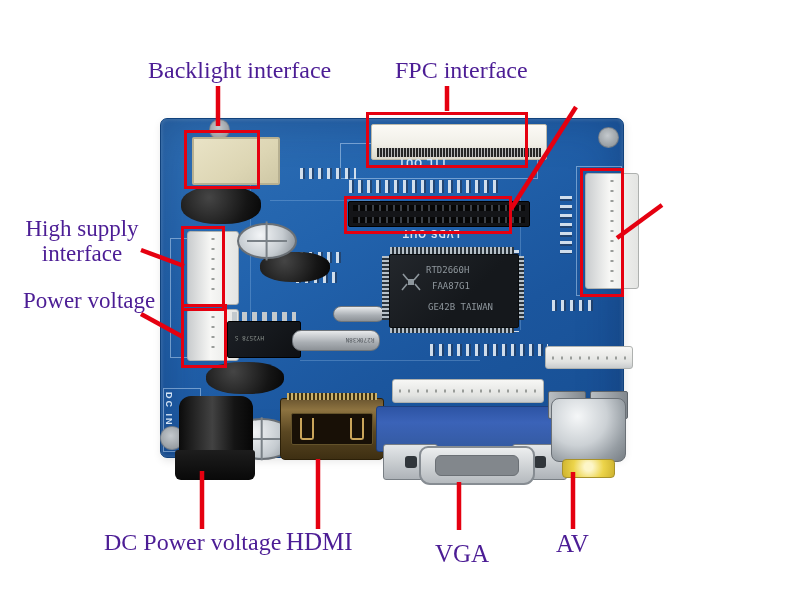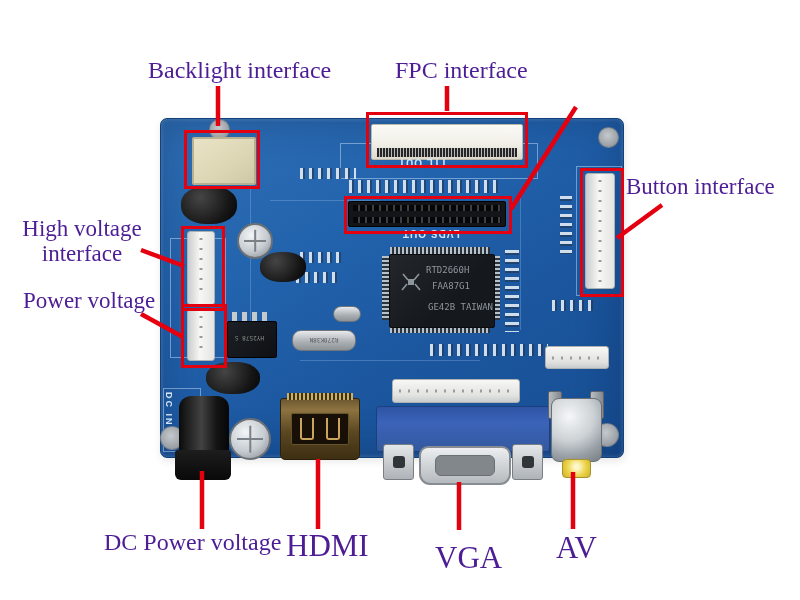--- a/index.html
+++ b/index.html
@@ -6,21 +6,21 @@
   #canvas{position:relative;width:800px;height:600px;background:#ffffff;overflow:hidden;
           font-family:"Liberation Serif","DejaVu Serif",serif;}
   
   .board{position:absolute;left:160px;top:118px;width:462px;height:338px;border-radius:7px;
          background:linear-gradient(150deg,#2f70b6 0%,#2263ad 35%,#1b569e 65%,#174e92 100%);
          box-shadow:inset 0 0 46px rgba(0,20,60,.30), inset 0 0 4px rgba(255,255,255,.25), 1px 3px 8px rgba(0,0,0,.10);
          border:1px solid #11427c;}
   .trace{position:absolute;background:rgba(170,205,240,.28);}
   .sbox{position:absolute;border:1px solid rgba(215,235,255,.45);}
   
-  .cmp{position:absolute;}
+  .cmp{position:absolute;padding-left:24px;}
   .jst{background:linear-gradient(90deg,#c9ccce 0%,#f7f7f5 45%,#e4e5e3 100%);
        border:1px solid #aeb1af;border-radius:3px;}
   .jst.h{background:linear-gradient(180deg,#f7f7f5 0%,#e2e3e1 70%,#c9ccce 100%);}
   .pins-col{position:absolute;left:50%;top:6px;bottom:6px;width:3px;transform:translateX(-50%);
        background:repeating-linear-gradient(180deg,#9a9d9a 0 2px,transparent 2px 10px);}
   .pins-row{position:absolute;top:50%;left:6px;right:6px;height:3px;transform:translateY(-50%);
        background:repeating-linear-gradient(90deg,#9a9d9a 0 2px,transparent 2px 9px);}
   .fpc{background:linear-gradient(180deg,#fbfaf5 0%,#f1efe8 55%,#ddd9cc 100%);border:1px solid #bdb9a9;border-radius:2px;}
   .fpc-pins{position:absolute;left:5px;right:5px;bottom:2px;height:9px;
        background:repeating-linear-gradient(90deg,#262626 0 2px,#b9b9b9 2px 3px);}
@@ -72,21 +72,21 @@
   .dc-base{background:linear-gradient(180deg,#1d1d1d,#090909);border-radius:3px 3px 6px 6px;}
   .reg-body{background:linear-gradient(135deg,#1c2026,#0e1013);border:1px solid #000;border-radius:2px;}
   .reg-pins{position:absolute;background:repeating-linear-gradient(90deg,#c3c9cd 0 5px,transparent 5px 10px);}
   .reg-txt{position:absolute;color:#8a918d;font-family:"DejaVu Sans Mono",monospace;font-size:6px;transform:rotate(180deg);white-space:nowrap;}
   .xtal-txt{position:absolute;width:100%;text-align:center;color:#565b60;font-family:"DejaVu Sans Mono",monospace;
        font-size:6px;top:6px;transform:rotate(180deg);white-space:nowrap;}
   
   .rbox{position:absolute;border:3px solid #e50010;background:transparent;}
   .lbl{position:absolute;color:#4c1d95;font-weight:normal;white-space:nowrap;font-size:24px;}
   .lbl.s23{font-size:23px;}
-  .lbl.s25{font-size:31px;}
+  .lbl.s25{font-size:25px;}
   .lbl.center{text-align:center;white-space:normal;line-height:25px;}
   #leader-svg{position:absolute;left:0;top:0;width:800px;height:600px;pointer-events:none;}
 </style>
 </head>
 <body>
 
 <div id="canvas">
 
   <div class="board"></div>
 
@@ -230,23 +230,22 @@
 
   <div class="rbox" style="left:184px;top:130px;width:70px;height:53px;"></div>
   <div class="rbox" style="left:366px;top:112px;width:156px;height:50px;"></div>
   <div class="rbox" style="left:344px;top:196px;width:162px;height:32px;"></div>
   <div class="rbox" style="left:580px;top:168px;width:38px;height:123px;"></div>
   <div class="rbox" style="left:181px;top:226px;width:38px;height:79px;"></div>
   <div class="rbox" style="left:181px;top:304px;width:40px;height:58px;"></div>
 
   <div class="lbl" style="left:148px;top:57px;">Backlight interface</div>
   <div class="lbl" style="left:383px;top:57px;margin-left:12px;">FPC interface</div>
-  <div class="lbl s23" style="left:626px;top:174px;">Button interface</div>
   <div class="lbl s23 center" style="left:18px;top:216px;width:128px;">
-    <span>High voltage</span><br>
+    <span>High supply</span><br>
     <span>interface</span>
   </div>
   <div class="lbl s23" style="left:23px;top:288px;">Power voltage</div>
   <div class="lbl" style="left:104px;top:529px;">DC Power voltage</div>
   <div class="lbl s25" style="left:286px;top:528px;">HDMI</div>
   <div class="lbl s25" style="left:435px;top:540px;">VGA</div>
   <div class="lbl s25" style="left:556px;top:530px;">AV</div>
 
 </div>
 

